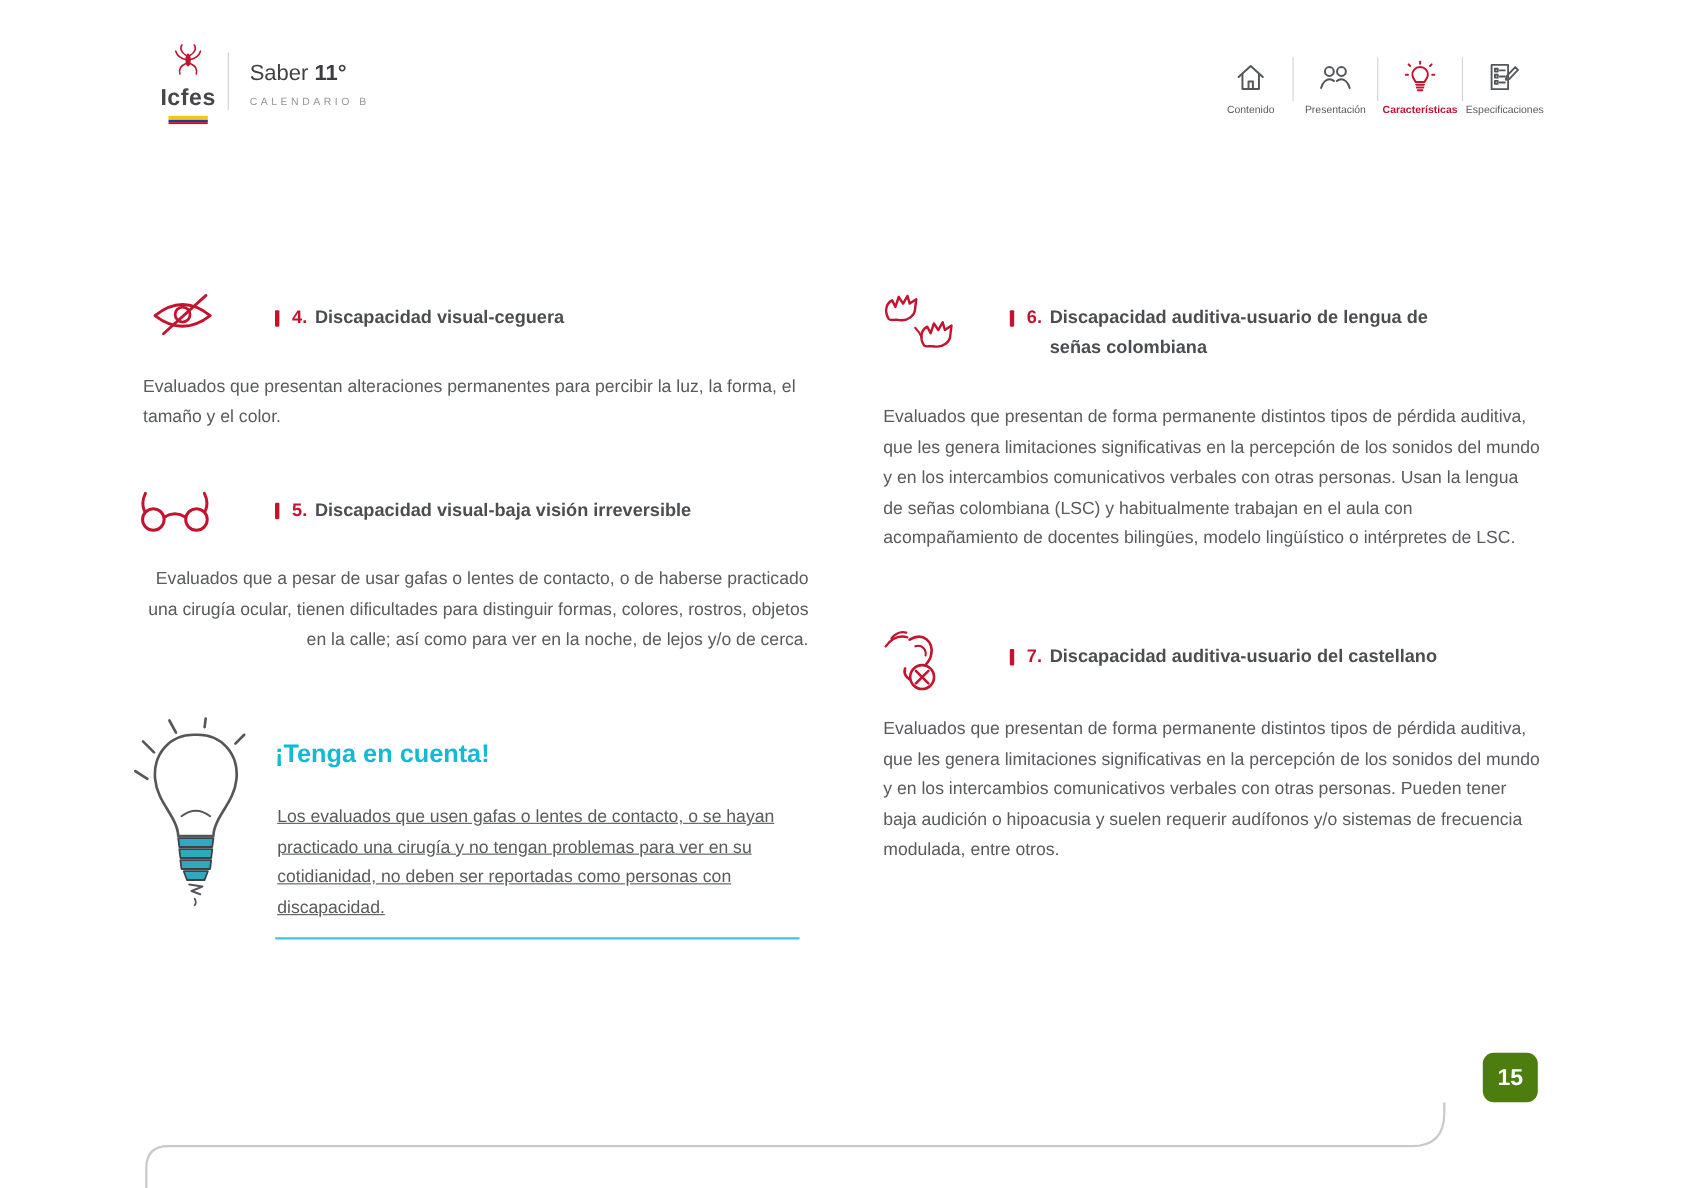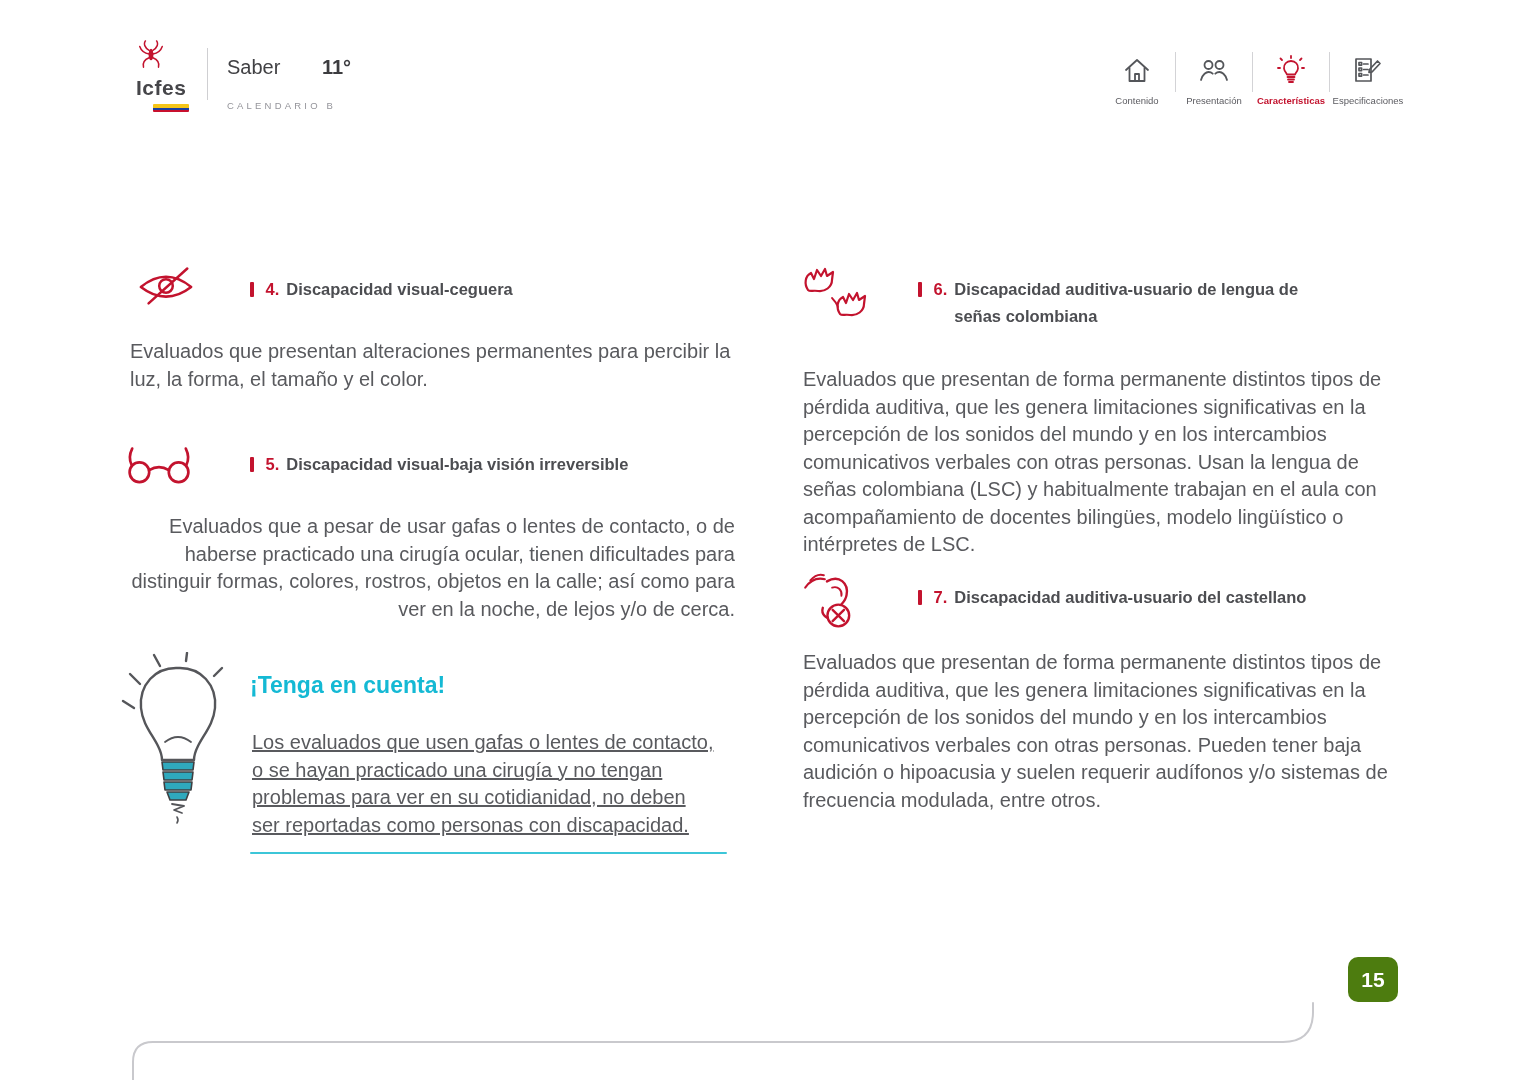--- a/index.html
+++ b/index.html
@@ -3,45 +3,45 @@
 <meta charset="utf-8">
 <style>
   html,body{margin:0;padding:0;background:#ffffff;}
   .page{
     position:relative;width:1530px;height:1080px;background:#ffffff;overflow:hidden;
     font-family:"Liberation Sans","DejaVu Sans",sans-serif;color:#595a5e;
   }
   .abs{position:absolute;}
 
   
-  .logo-block{left:136px;top:40px;width:70px;text-align:left;}
+  .logo-block{left:136px;top:40px;width:70px;text-align:center;}
   .logo-text{font-size:21px;font-weight:bold;color:#46464a;margin-top:2px;letter-spacing:.5px;}
   .flag{width:36px;height:8px;margin:4px auto 0;display:flex;flex-direction:column;border-radius:1px;overflow:hidden;}
   .flag .y{flex:2;background:#f5c518;}
   .flag .b{flex:1;background:#1b3fa0;}
   .flag .r{flex:1;background:#c8102e;}
   .hdr-divider{left:207px;top:48px;width:1px;height:52px;background:#cfcfd2;}
   .doc-title{left:227px;top:56px;}
   .doc-title .main{font-size:20px;color:#414144;}
-  .doc-title .main b{font-weight:bold;color:#3c3c3f;margin-left:36px;}
-  .doc-title .sub{font-size:9.5px;letter-spacing:3.2px;color:#94949a;margin-top:21px;}
+  .doc-title .main b{font-weight:bold;color:#3c3c3f;}
+  .doc-title .sub{font-size:9.5px;letter-spacing:3.2px;color:#94949a;margin-top:8px;}
 
   .nav{left:1100px;top:50px;display:flex;align-items:stretch;}
   .nav-item{width:74px;display:flex;flex-direction:column;align-items:center;justify-content:flex-start;cursor:pointer;}
   .nav-icon{height:40px;display:flex;align-items:center;justify-content:center;color:#54565a;}
   .nav-label{font-size:9.5px;color:#5b5b60;margin-top:5px;white-space:nowrap;}
   .nav-item.active .nav-icon{color:#c3132e;}
   .nav-item.active .nav-label{color:#c3132e;font-weight:bold;}
   .nav-sep{width:1px;background:#d3d3d6;margin:2px 1px 14px;}
 
   
   .sec-heading{display:flex;align-items:flex-start;font-size:16.5px;font-weight:bold;color:#4c4d51;line-height:27px;}
   .sec-heading .bar{flex:0 0 auto;width:3.5px;height:15px;background:#c3132e;margin:6px 12px 0 0;border-radius:1px;}
   .sec-heading .num{color:#c3132e;margin-right:7px;flex:0 0 auto;}
-  .body-text{margin:0;font-size:20px;line-height:27.5px;color:#595a5e;}
+  .body-text{margin:0;font-size:16px;line-height:27.5px;color:#595a5e;}
   .callout-title{font-size:23px;font-weight:bold;color:#14b9d4;}
   .teal-rule{height:2px;background:#3cc6d8;border-radius:1px;}
   .icon-red{color:#c3132e;}
   .icon-gray{color:#55565a;}
 
   
   .page-badge{left:1348px;top:957px;width:50px;height:45px;background:#4d7c0f;border-radius:10px;
     display:flex;align-items:center;justify-content:center;color:#ffffff;font-size:21px;font-weight:bold;}
   .curve-svg{left:0;top:0;pointer-events:none;}
 </style>

